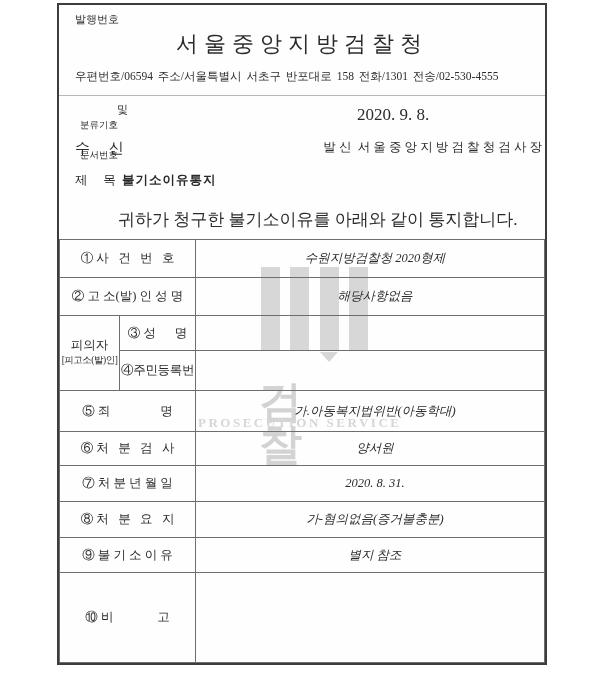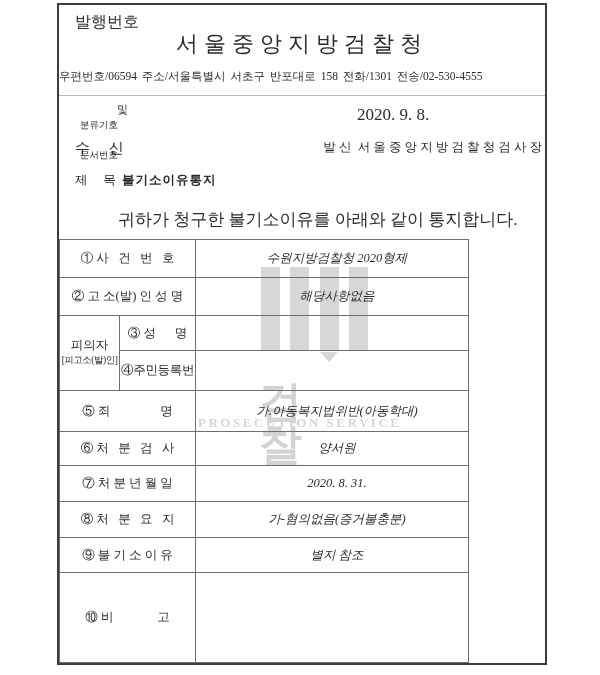--- a/index.html
+++ b/index.html
@@ -13,34 +13,34 @@
   .wm-tri{position:absolute;left:261px;top:347px;width:0;height:0;
     border-left:9px solid transparent;border-right:9px solid transparent;
     border-top:10px solid var(--watermark,#d0d0d0);opacity:.75;}
   .wm-text{position:absolute;left:200px;top:375px;font-size:43px;font-weight:700;
     letter-spacing:3px;color:var(--watermark,#c7c7c7);opacity:.8;line-height:1;z-index:0;}
   .wm-sub{position:absolute;left:139px;top:410px;font-size:13px;font-weight:700;
     letter-spacing:2.5px;color:var(--watermark-light,#d6d6d6);z-index:0;white-space:pre;
     font-family:Liberation Serif, serif;}
   
   .hdr{position:relative;z-index:1;}
-  .issue-no{left:16px;top:7px;font-size:16px;}
+  .issue-no{left:16px;top:7px;font-size:11px;}
   .title{left:0;top:24px;width:100%;text-align:center;font-size:22px;letter-spacing:6px;}
-  .addr{left:0;top:64px;font-size:11.5px;word-spacing:2px;}
+  .addr{left:16px;top:64px;font-size:11.5px;word-spacing:2px;}
   .rule{position:absolute;left:0;top:90px;width:100%;border-top:1px solid #b8b8b8;}
   .class-block{left:21px;top:95px;font-size:9.5px;line-height:10px;text-align:right;}
   .class-and{left:58px;top:97px;font-size:11px;}
   .date{left:298px;top:100px;font-size:17px;}
   .recv{left:16px;top:134px;font-size:15px;}
   .sender{right:3px;top:134px;font-size:12.5px;text-align:left;}
   .subj{left:16px;top:167px;font-size:12.5px;}
   .subj b{font-weight:700;letter-spacing:1px;margin-top:44px;}
   .bodyline{left:59px;top:203px;font-size:17px;}
   
-  table.notice{position:absolute;z-index:1;left:0;top:234px;width:410px;height:424px;
+  table.notice{position:absolute;z-index:1;left:0;top:234px;width:486px;height:424px;
     border-collapse:collapse;table-layout:fixed;}
   table.notice td{border:1px solid #6e6e6e;background:transparent;overflow:hidden;
     font-size:12.5px;vertical-align:middle;}
   td.lbl{text-align:center;white-space:pre;}
   td.val{text-align:center;padding-left:11px;white-space:pre;font-style:italic;}
   td.suspect{font-size:11px;text-align:center;line-height:15px;}
   td.suspect .bracket{font-size:9.5px;letter-spacing:-0.5px;}
   td.rrn-lbl{font-size:11px;text-align:center;white-space:pre;letter-spacing:-0.3px;}
 </style>
 </head>

